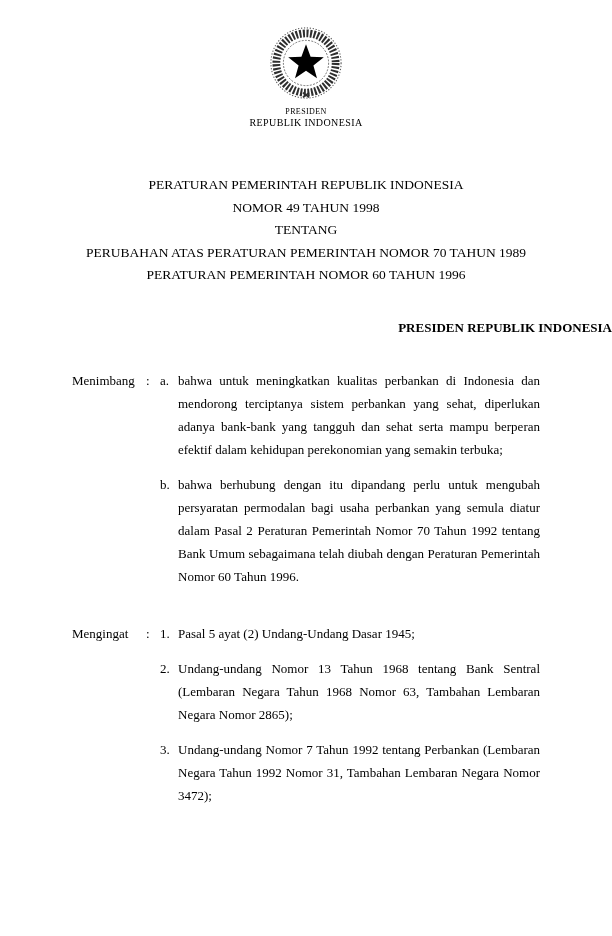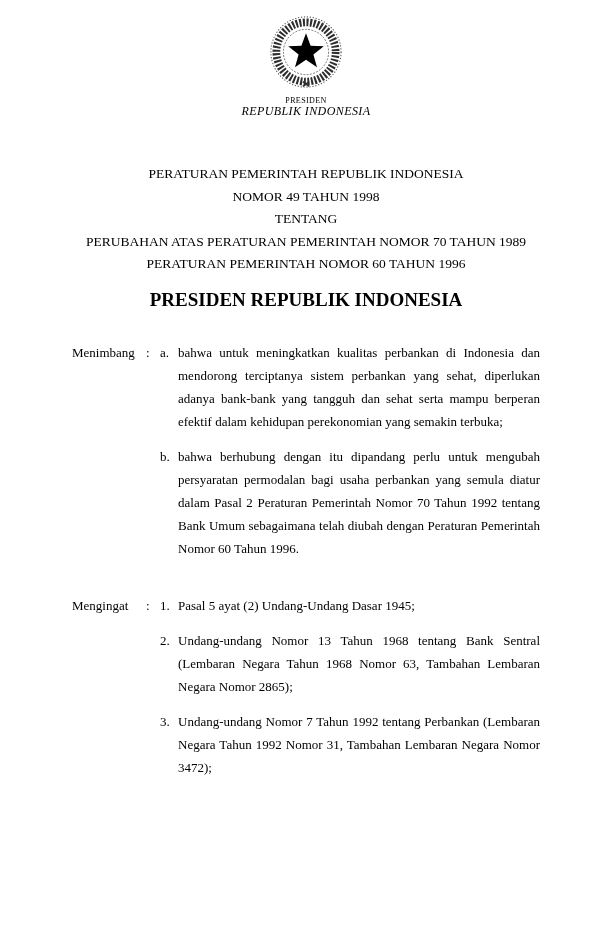--- a/index.html
+++ b/index.html
@@ -11,52 +11,51 @@
     position: relative;
     width: 612px;
     height: 936px;
     background: #ffffff;
     font-family: "Liberation Serif", "DejaVu Serif", serif;
     color: #000000;
     overflow: hidden;
   }
   
   .emblem-wrap {
-    padding-top: 13px;
+    padding-top: 24px;
     text-align: center;
   }
   .emblem-wrap svg {
     display: block;
     margin: 0 auto;
   }
   .org-line1 {
     margin-top: 4px;
     font-size: 8px;
     line-height: 11px;
     letter-spacing: 0.4px;
   }
   .org-line2 {
-    font-size: 12px;
+    font-size: 10px;
     line-height: 11px;
     letter-spacing: 0.4px;
-    font-style: italic;
   }
   
   .title-block {
     margin-top: 46px;
     text-align: center;
     font-weight: normal;
     font-size: 13.5px;
     line-height: 22.5px;
   }
   .subtitle {
-    margin-top: 16px;
-    text-align: center;
+    margin-top: 33px;
+    text-align: right;
     font-weight: bold;
-    font-size: 19px;
+    font-size: 13px;
     line-height: 15px;
   }
   
   .section {
     display: flex;
     margin: 34px 72px 0 72px;
     font-size: 13px;
     line-height: 23px;
     justify-content: center;
   }

